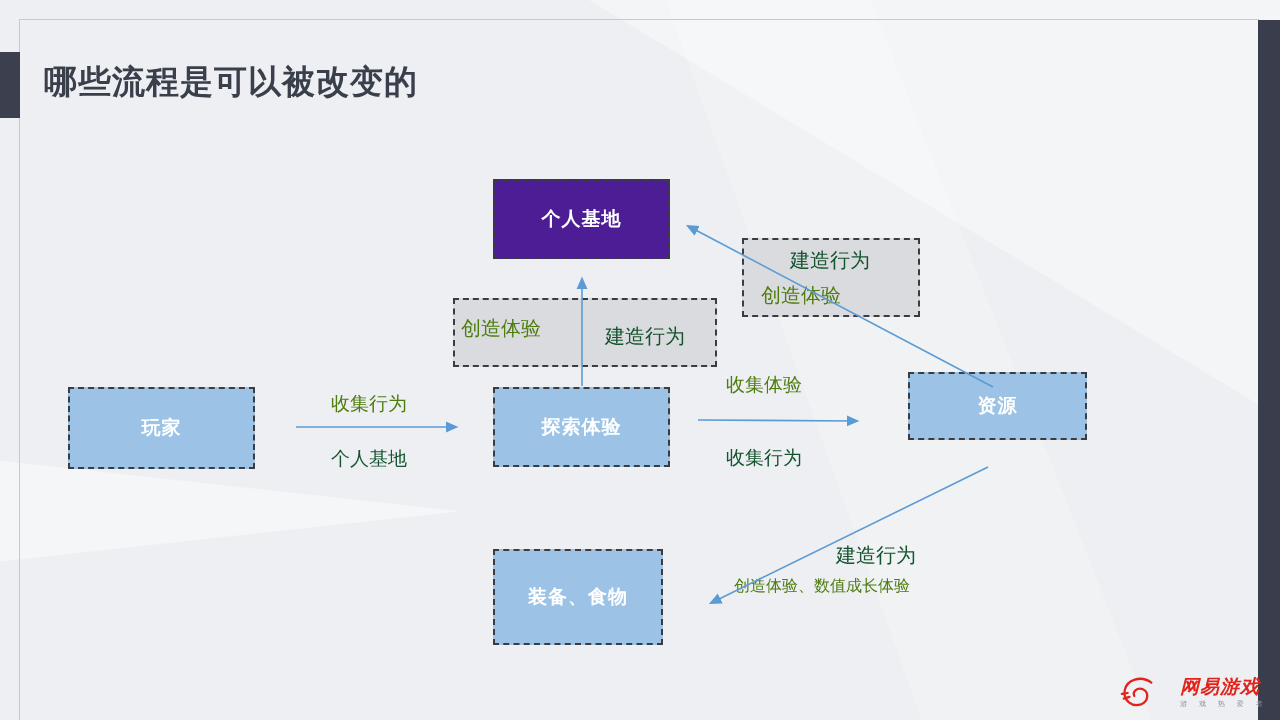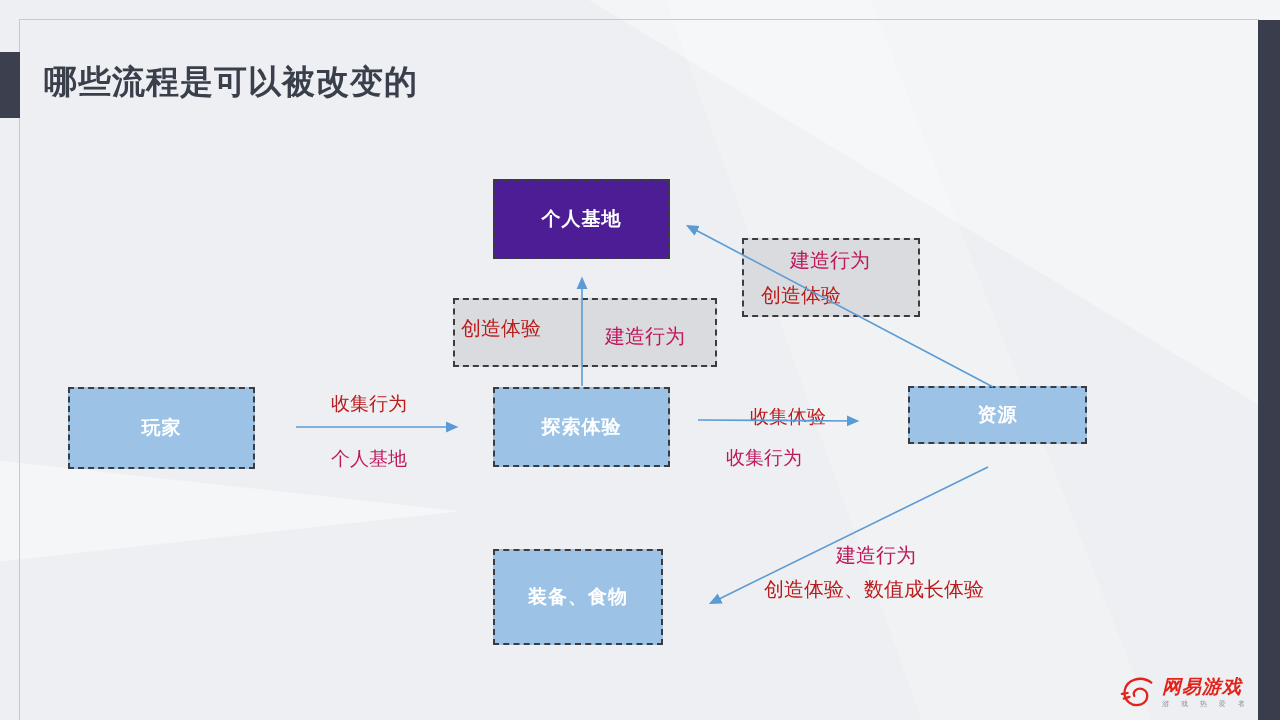--- a/index.html
+++ b/index.html
@@ -21,47 +21,47 @@
   .title{position:absolute;left:44px;top:60px;margin:0;font-size:33px;font-weight:800;color:#3a3f4c;letter-spacing:1px;font-family:Liberation Mono, monospace;}
   
   .node{position:absolute;display:flex;align-items:center;justify-content:center;
         border:2px dashed #3c3c40;box-sizing:border-box;color:#fff;font-weight:700;
         font-size:19px;letter-spacing:1px;}
   .node-blue{background:#9cc2e5;}
   .node-gray{background:#4c1d95;}
   #node-personal-base{left:493px;top:179px;width:177px;height:80px;}
   #node-player{left:68px;top:387px;width:187px;height:82px;}
   #node-map-area{left:493px;top:387px;width:177px;height:80px;}
-  #node-resource{left:908px;top:386px;width:179px;height:58px;}
+  #node-resource{left:908px;top:372px;width:179px;height:68px;}
   #node-equipment-food{left:493px;top:549px;width:170px;height:96px;}
   
   .labelbox{position:absolute;border:2px dashed #3c3c40;box-sizing:border-box;background:#dadbde;}
   #labelbox-map-base{left:453px;top:298px;width:264px;height:69px;}
   #labelbox-resource-base{left:742px;top:238px;width:178px;height:79px;}
   .lb-text{position:absolute;font-size:20px;white-space:nowrap;}
   #labelbox-map-base .exp{left:6px;top:15px;}
   #labelbox-map-base .beh{left:150px;top:23px;}
   #labelbox-resource-base .beh{left:46px;top:7px;}
   #labelbox-resource-base .exp{left:17px;top:42px;}
   
-  .exp{color:#b91c1c;}
-  .beh{color:#be185d;}
+  .exp{color:#4d7c0f;}
+  .beh{color:#14532d;}
   .edge-label{position:absolute;font-size:19px;white-space:nowrap;}
   #lbl-explore-exp{left:331px;top:391px;}
   #lbl-explore-beh{left:331px;top:446px;}
-  #lbl-collect-exp{left:726px;top:404px;margin-left:24px;}
+  #lbl-collect-exp{left:726px;top:372px;}
   #lbl-collect-beh{left:726px;top:445px;}
   #lbl-build-beh{left:836px;top:542px;font-size:20px;}
-  #lbl-create-growth{left:764px;top:576px;font-size:20px;}
+  #lbl-create-growth{left:734px;top:576px;font-size:16px;}
   
   .arrows{position:absolute;left:0;top:0;pointer-events:none;}
   .arrows line{stroke:#5b9bd5;stroke-width:1.6;}
   
   .logo{position:absolute;left:1120px;top:674px;display:flex;align-items:center;}
-  .logo-txt{display:flex;flex-direction:column;margin-left:4px;}
+  .logo-txt{display:flex;flex-direction:column;margin-left:22px;}
   .brand{font-size:19px;font-weight:800;font-style:italic;color:#e2231a;letter-spacing:1px;line-height:20px;}
   .tagline{font-size:7px;color:#8b9097;letter-spacing:5px;margin-top:2px;}
 </style>
 </head>
 <body>
 
 <div class="deco deco-tr"></div>
 <div class="deco deco-band"></div>
 <div class="deco deco-bl"></div>
 

